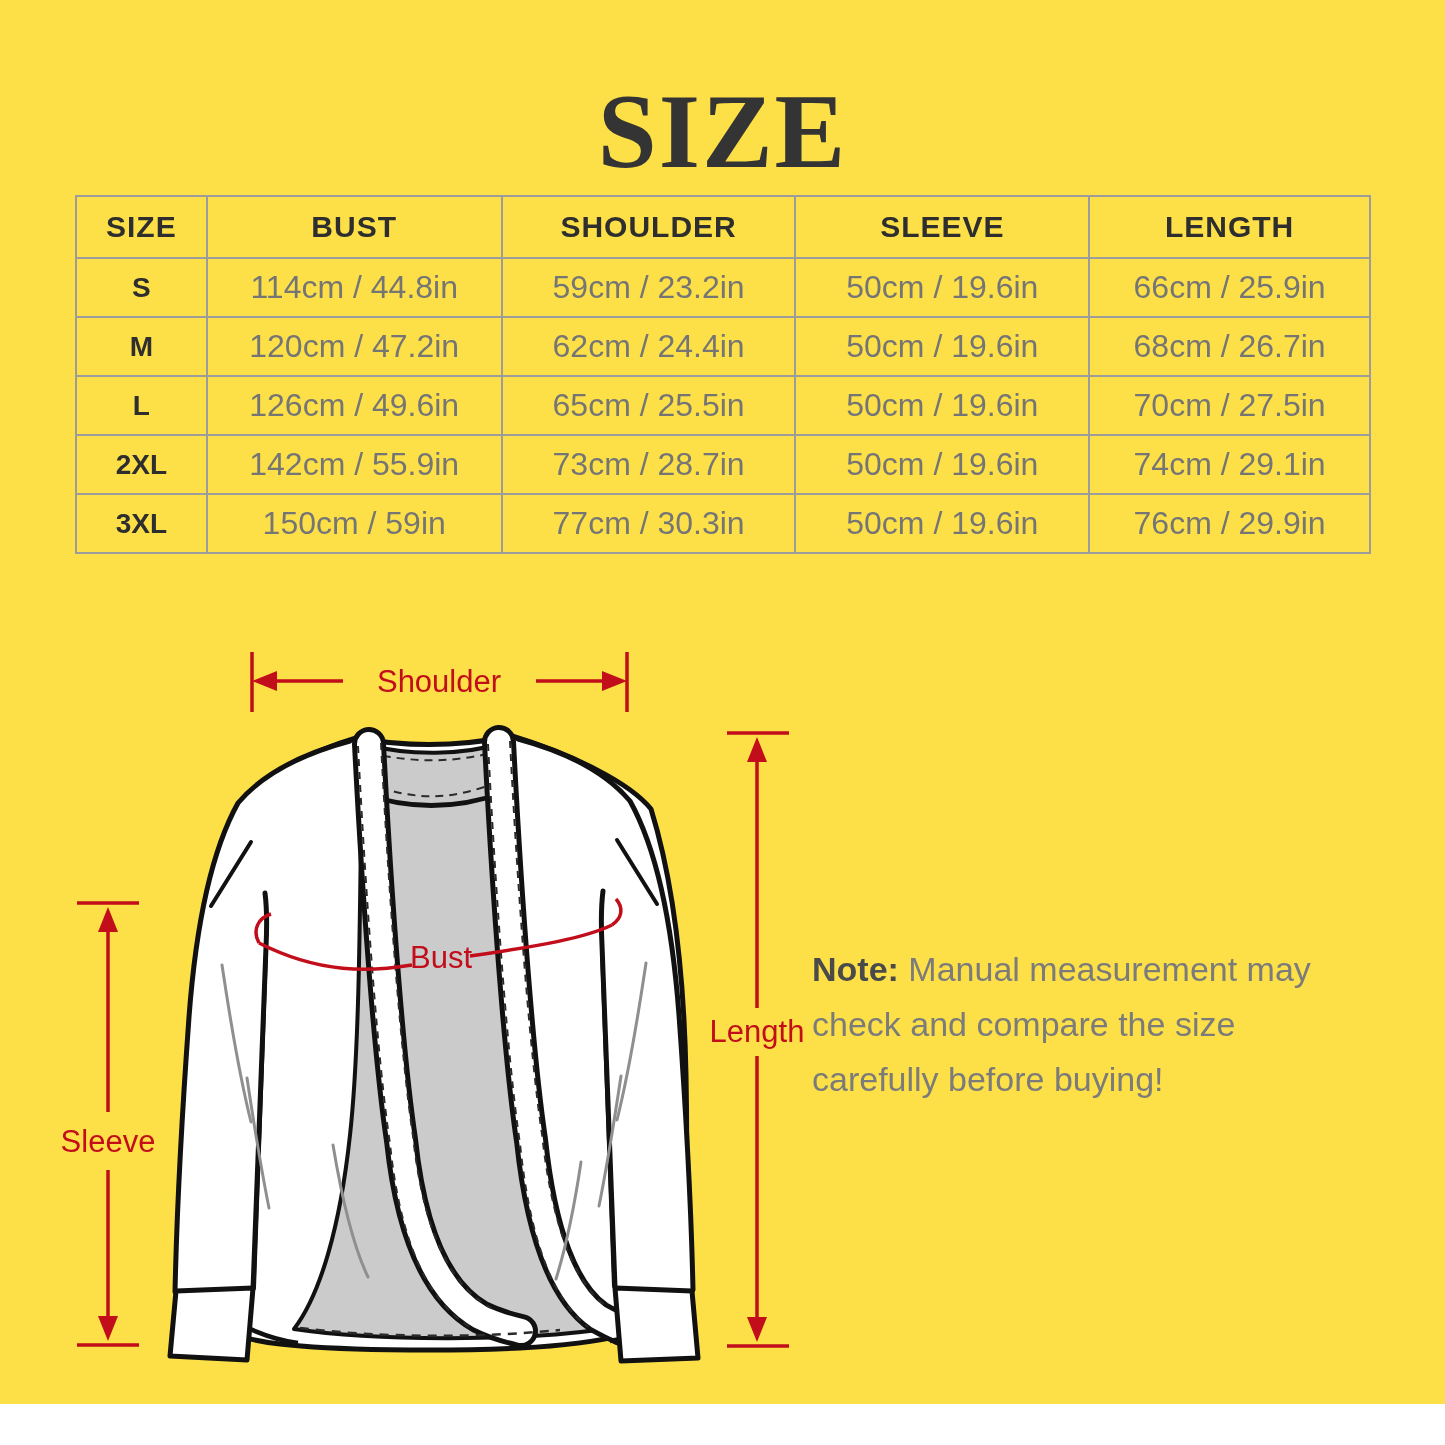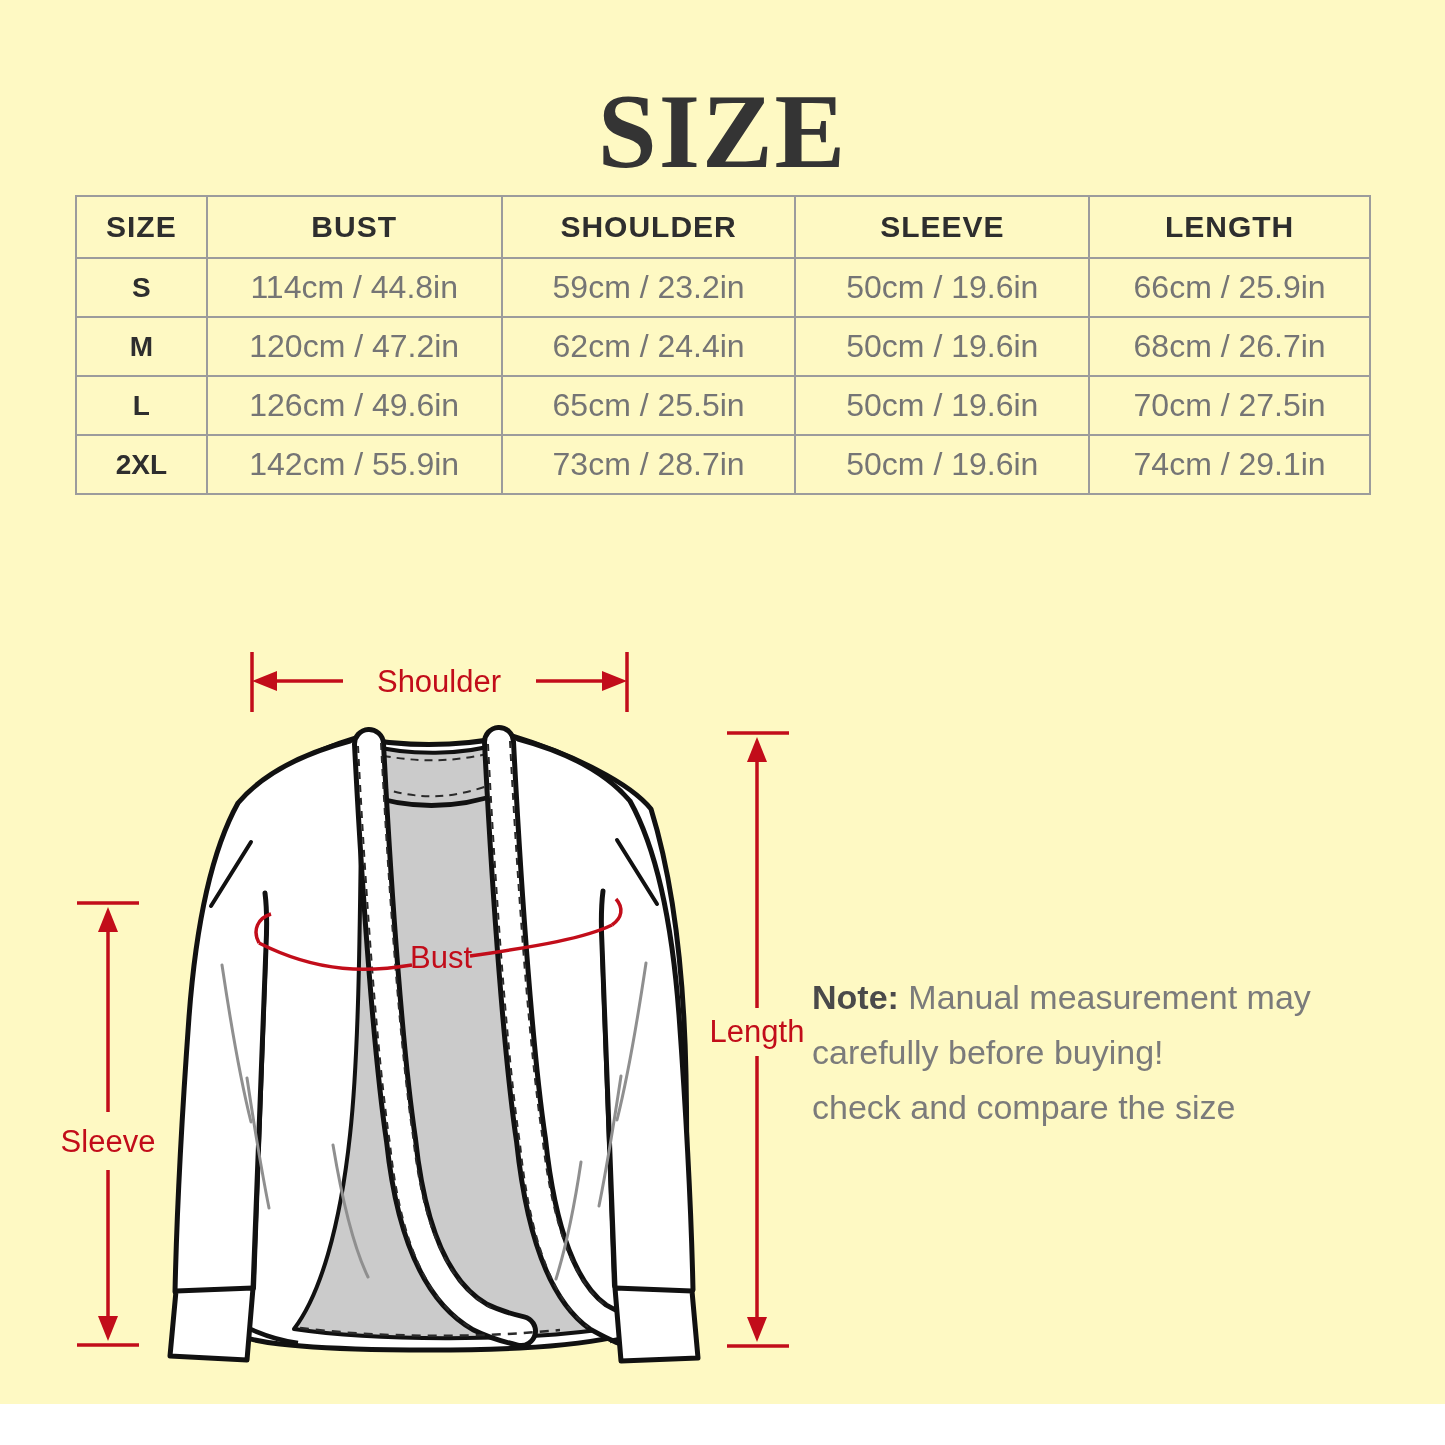--- a/index.html
+++ b/index.html
@@ -1,37 +1,37 @@
 <!DOCTYPE html>
 <html><head>
 <meta charset="utf-8">
 <style>
   html,body{margin:0;padding:0;background:#fff;}
   .canvas{
-    position:relative;width:1445px;height:1404px;background:#fef9c3;
+    position:relative;width:1445px;height:1404px;background:#fde047;
     font-family:"Liberation Sans","DejaVu Sans",sans-serif;overflow:hidden;
   }
   .page-title{
     position:absolute;top:76px;left:0;width:100%;margin:0;
     text-align:center;font-family:"Liberation Serif","DejaVu Serif",serif;
     font-weight:700;font-size:106px;line-height:1.05;color:#343434;letter-spacing:2px;
   }
   table.size-table{
     position:absolute;left:75px;top:195px;width:1296px;
     border-collapse:collapse;table-layout:fixed;
   }
   table.size-table th,table.size-table td{
     border:2px solid #9c9c9c;text-align:center;vertical-align:middle;padding:0;
   }
   table.size-table th{height:60px;font-size:30px;font-weight:700;color:#2e2e2e;letter-spacing:1px;}
   table.size-table td{height:57px;font-size:32px;font-weight:400;color:#757575;}
   table.size-table td.size-col{font-weight:700;color:#2e2e2e;font-size:28px;}
   .diagram-svg{position:absolute;left:0;top:618px;width:1445px;height:827px;}
   .note-block{
-    position:absolute;left:812px;top:970px;width:600px;
+    position:absolute;left:812px;top:942px;width:600px;
     font-size:34px;line-height:55px;color:#7b7b7b;
   }
   .note-prefix{font-weight:700;color:#4a4a4a;}
   .m-label{font-size:31px;font-family:"Liberation Sans","DejaVu Sans",sans-serif;}
 </style>
 </head>
 <body>
 
 <div class="canvas">
 
@@ -75,20 +75,27 @@
         <td>65cm / 25.5in</td>
         <td>50cm / 19.6in</td>
         <td>70cm / 27.5in</td>
       </tr>
       <tr>
         <td class="size-col">2XL</td>
         <td>142cm / 55.9in</td>
         <td>73cm / 28.7in</td>
         <td>50cm / 19.6in</td>
         <td>74cm / 29.1in</td>
+      </tr>
+      <tr>
+        <td class="size-col">3XL</td>
+        <td>150cm / 59in</td>
+        <td>77cm / 30.3in</td>
+        <td>50cm / 19.6in</td>
+        <td>76cm / 29.9in</td>
       </tr>
     </tbody>
   </table>
 
   <svg class="diagram-svg" viewBox="0 618 1445 827">
 
     <g>
 
       <path d="M356,738 Q434,752 512,736
            C574,755 630,783 651,809
@@ -194,17 +201,17 @@
         <path d="M259,943 C320,974 370,972 412,965"></path>
         <path d="M470,956 C540,946 585,938 612,925"></path>
         <path d="M612,925 C622,918 624,908 616,899"></path>
         <text class="m-label" x="441" y="968" text-anchor="middle" stroke="none" fill="#c20d1a">Bust</text>
       </g>
     </g>
   </svg>
 
   <div class="note-block">
     <div class="note-line"><span class="note-prefix">Note:</span> <span>Manual measurement may</span></div>
+    <div class="note-line">check and compare the size</div>
     <div class="note-line">carefully before buying!</div>
-    <div class="note-line">check and compare the size</div>
   </div>
 
 </div>
 
 </body></html>

